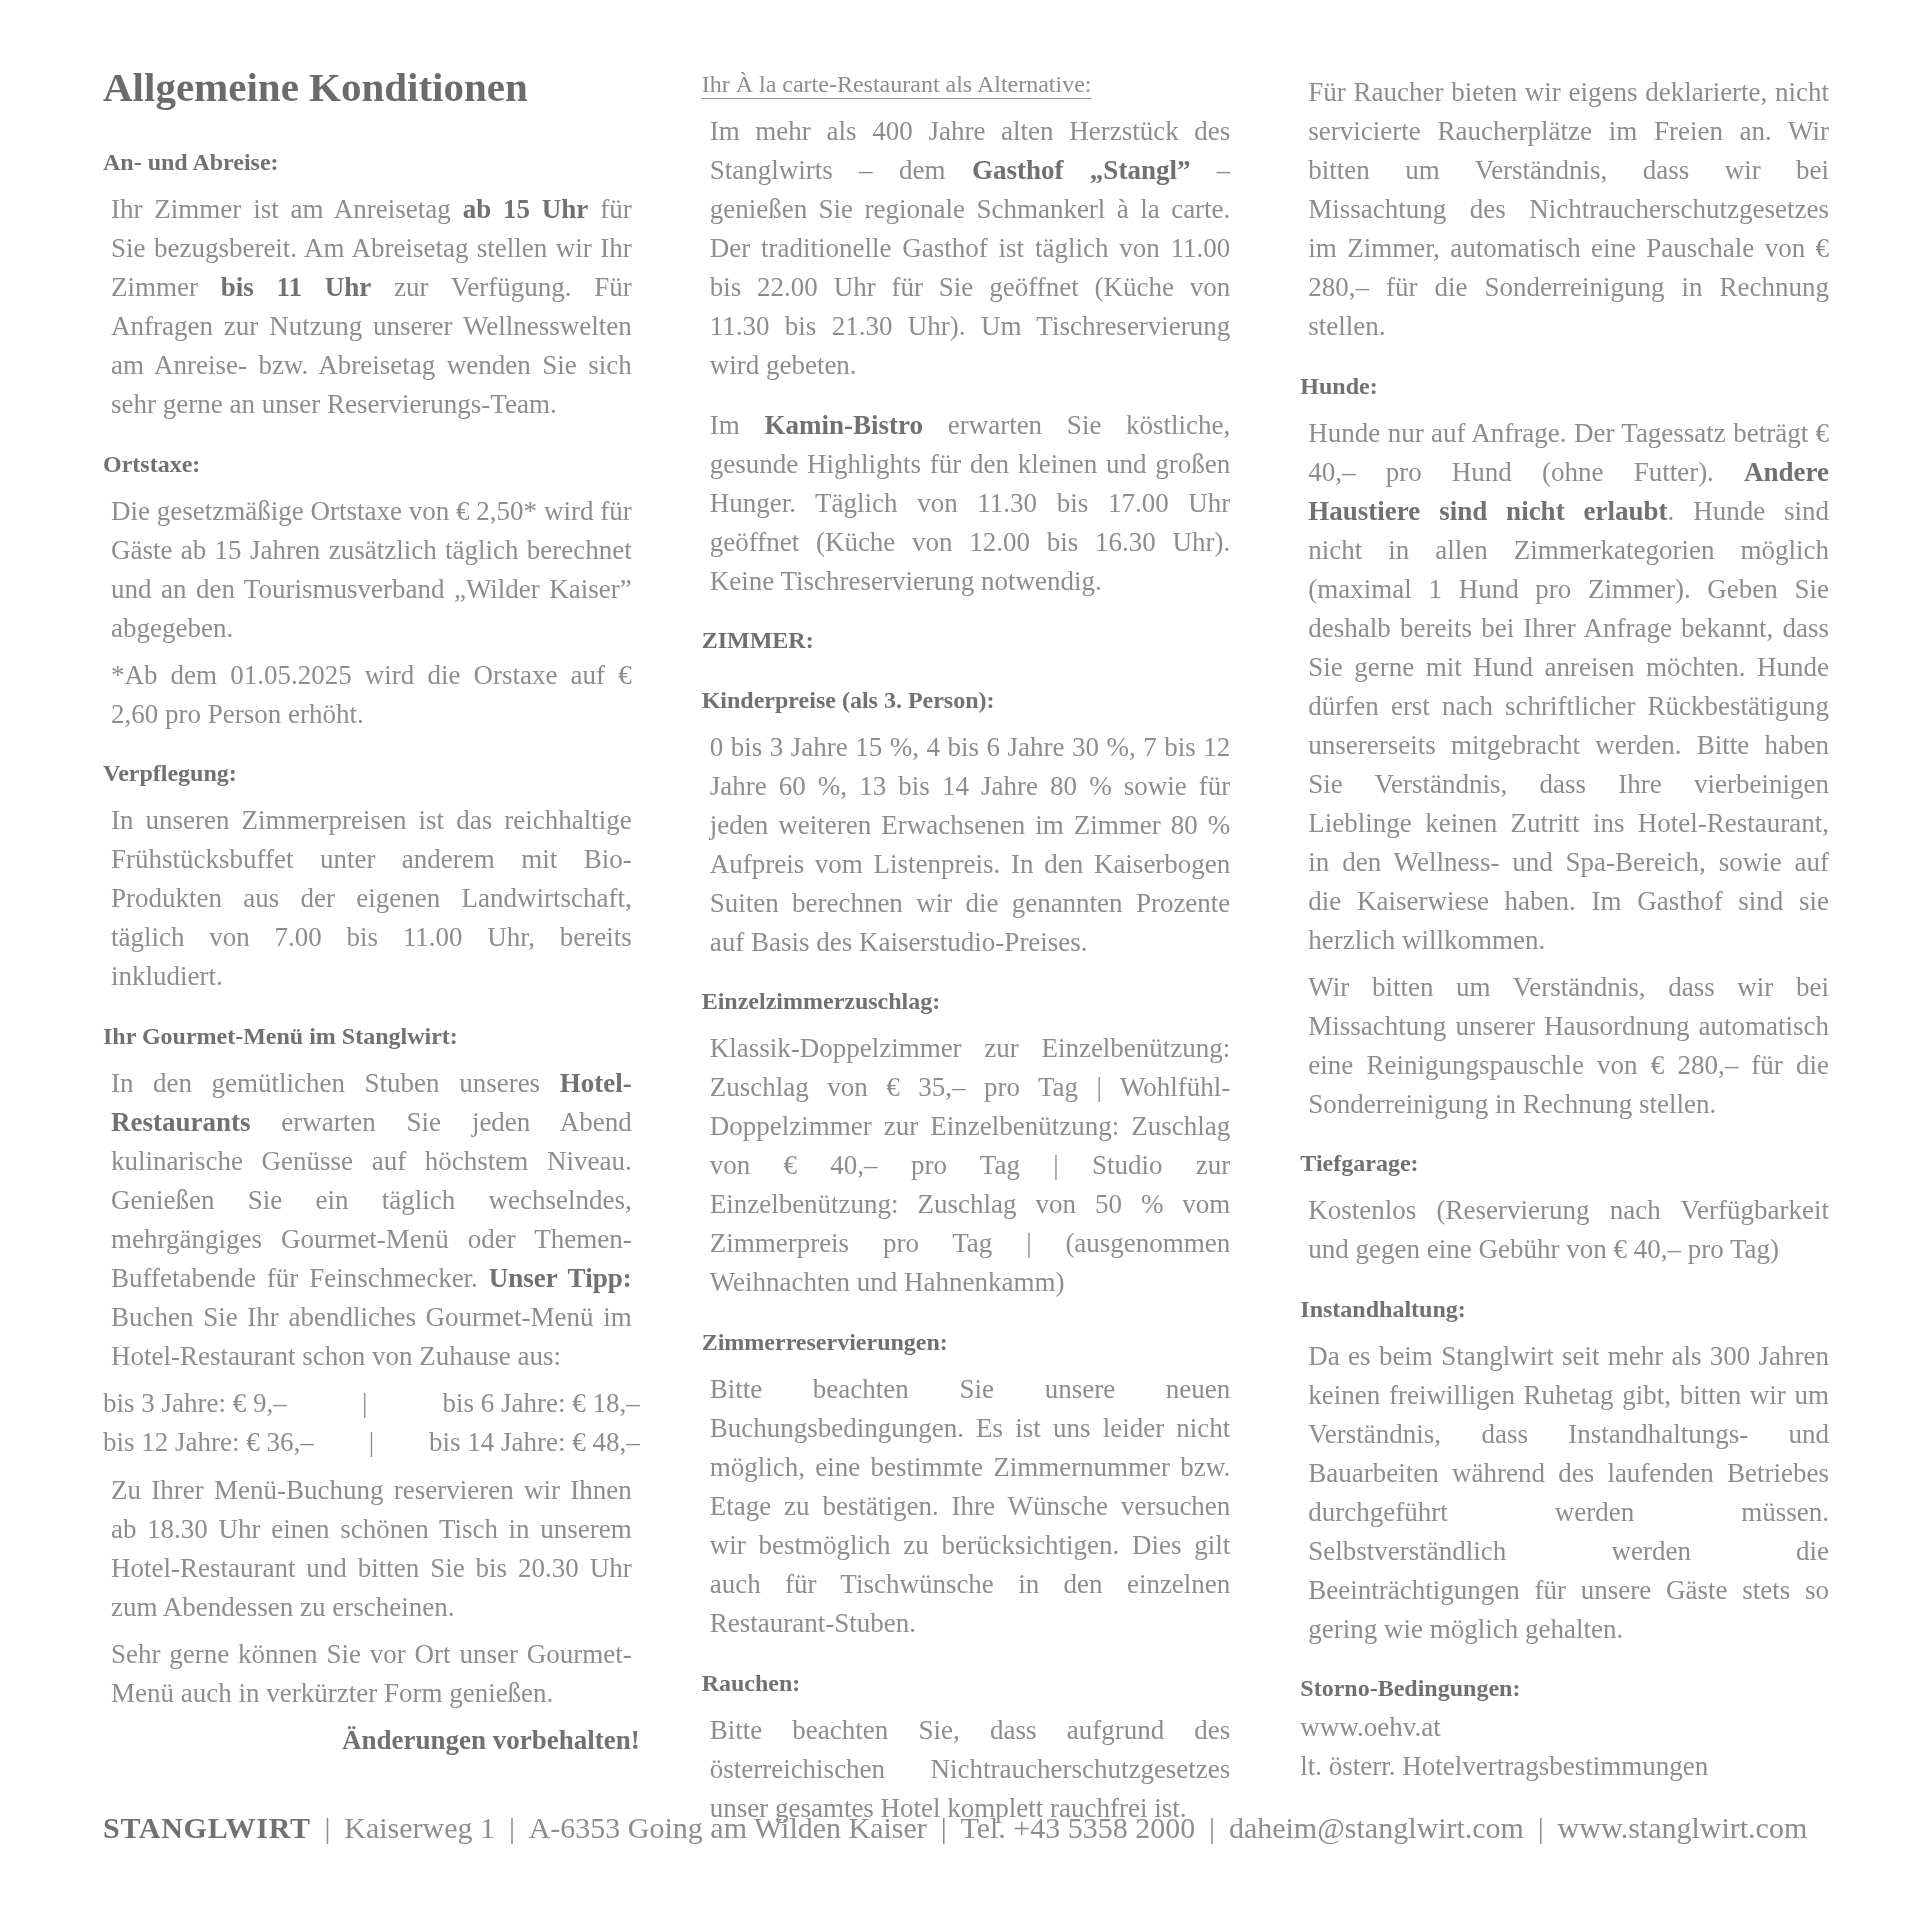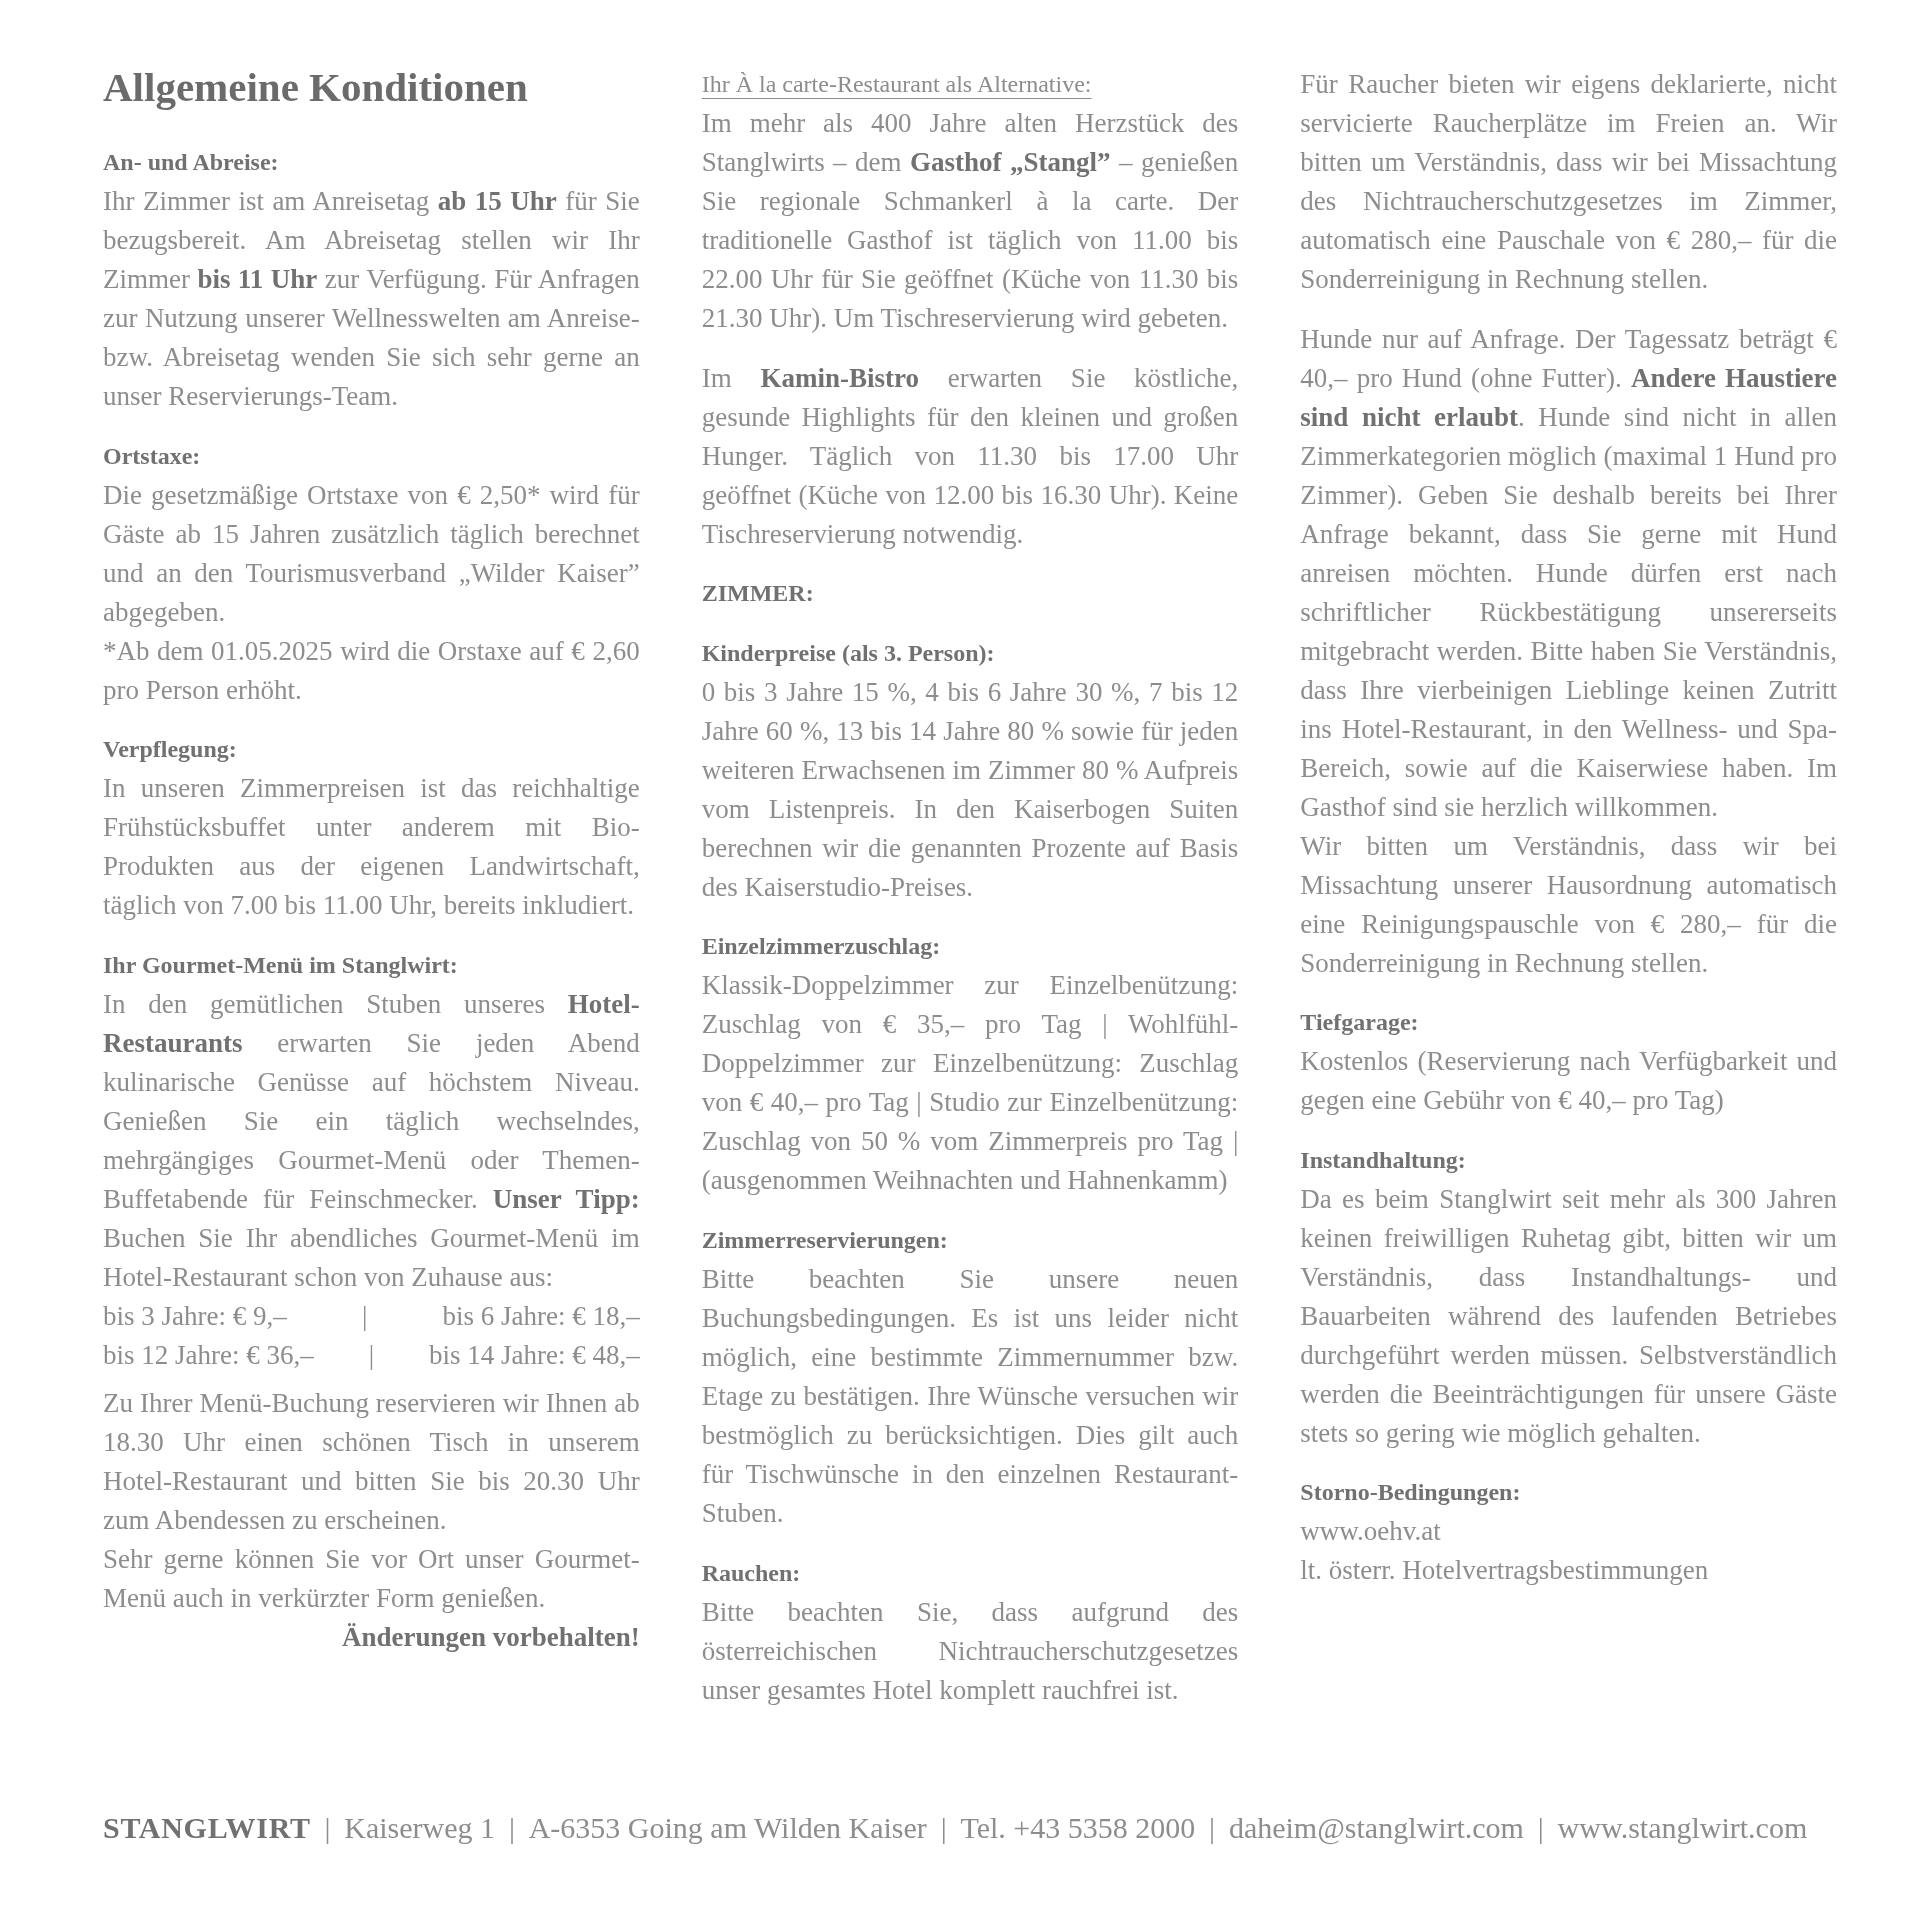--- a/index.html
+++ b/index.html
@@ -25,21 +25,21 @@
   h2{
     font-size:24px;line-height:39px;font-weight:bold;color:var(--strong-text);
     margin:0;text-align:left;
   }
   .u-heading{
     font-weight:normal;color:var(--body-text);
     text-decoration:underline;text-decoration-thickness:1.4px;text-underline-offset:6.2px;
   }
   .sec{margin-top:20.6px;}
   .sec.first{margin-top:0;}
-  p{margin:0;}
+  p{margin:8px;}
   p.cont{margin-top:20.6px;}
   p.gap-top{margin-top:9.6px;}
   .b{font-weight:bold;color:var(--strong-text);}
   .price-line{display:flex;justify-content:space-between;text-align:left;gap:8px;}
   .price-last{text-align:left;}
   .end-note{text-align:right;font-weight:bold;color:var(--strong-text);}
   .plain-line{text-align:left;}
   .footer{
     position:absolute;top:1808px;left:103px;width:1734px;
     font-size:30px;line-height:39px;white-space:nowrap;text-align:left;
@@ -122,20 +122,21 @@
       <div class="sec">
         <h2>Rauchen:</h2>
         <p>Bitte beachten Sie, dass aufgrund des österreichischen Nichtraucherschutzgesetzes unser gesamtes Hotel komplett rauchfrei ist.</p>
       </div>
     </div>
 
     <div class="col">
       <p>Für Raucher bieten wir eigens deklarierte, nicht servicierte Raucherplätze im Freien an. Wir bitten um Verständnis, dass wir bei Missachtung des Nichtraucherschutzgesetzes im Zimmer, automatisch eine Pauschale von € 280,– für die Sonderreinigung in Rechnung stellen.</p>
 
       <div class="sec">
+        <h2>Hunde:</h2>
         <p><span>Hunde nur auf Anfrage. Der Tagessatz beträgt € 40,– pro Hund (ohne Futter). </span><span class="b">Andere Haustiere sind nicht erlaubt</span><span>. Hunde sind nicht in allen Zimmerkategorien möglich (maximal 1 Hund pro Zimmer). Geben Sie deshalb bereits bei Ihrer Anfrage bekannt, dass Sie gerne mit Hund anreisen möchten. Hunde dürfen erst nach schriftlicher Rückbestätigung unsererseits mitgebracht werden. Bitte haben Sie Verständnis, dass Ihre vierbeinigen Lieblinge keinen Zutritt ins Hotel-Restaurant, in den Wellness- und Spa-Bereich, sowie auf die Kaiserwiese haben. Im Gasthof sind sie herzlich willkommen.</span></p>
         <p>Wir bitten um Verständnis, dass wir bei Missachtung unserer Hausordnung automatisch eine Reinigungspauschle von € 280,– für die Sonderreinigung in Rechnung stellen.</p>
       </div>
 
       <div class="sec">
         <h2>Tiefgarage:</h2>
         <p>Kostenlos (Reservierung nach Verfügbarkeit und gegen eine Gebühr von € 40,– pro Tag)</p>
       </div>
 
       <div class="sec">

